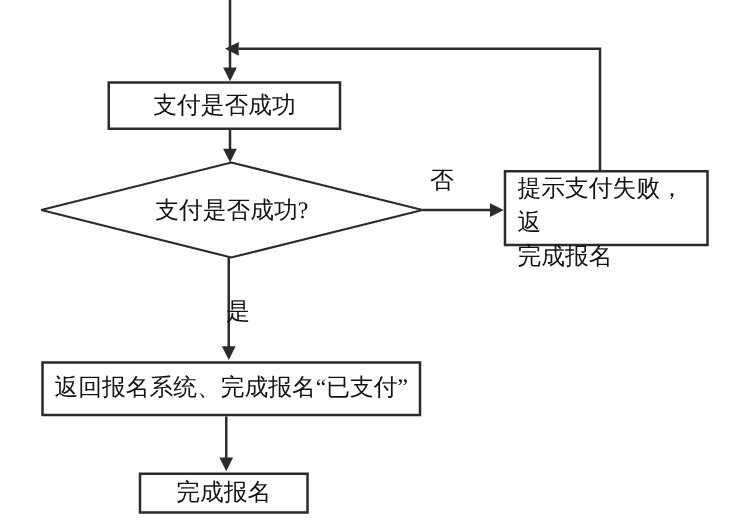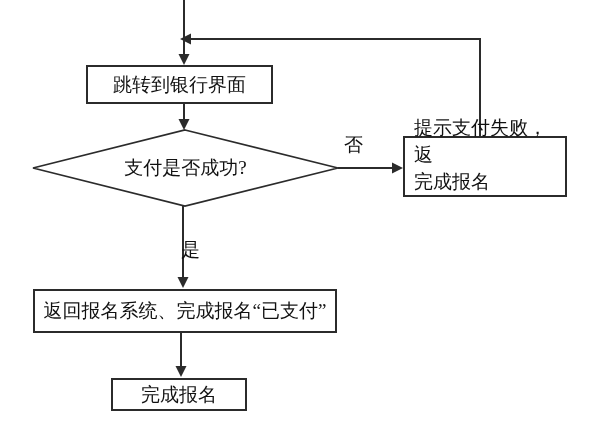--- a/index.html
+++ b/index.html
@@ -45,21 +45,21 @@
     display: flex;
     align-items: center;
     justify-content: center;
     font-size: 19px;
     line-height: 1.25;
     white-space: nowrap;
   }
   .node.multiline {
     flex-direction: column;
     align-items: flex-start;
-    justify-content: flex-end;
+    justify-content: flex-start;
     padding: 0 9px;
     line-height: 27px;
     white-space: normal;
   }
   .diamond-label {
     position: absolute;
     z-index: 2;
     display: flex;
     align-items: center;
     justify-content: center;
@@ -95,21 +95,21 @@
     <polygon class="arrowhead" points="392,162.5 392,173.5 403,168"></polygon>
 
     <line class="stroke" x1="183" y1="206" x2="183" y2="279"></line>
     <polygon class="arrowhead" points="177.5,277 188.5,277 183,288"></polygon>
 
     <line class="stroke" x1="181" y1="333" x2="181" y2="368"></line>
     <polygon class="arrowhead" points="175.5,366 186.5,366 181,377"></polygon>
   </svg>
 
   <div class="node" style="left:86px; top:65px; width:187px; height:39px;">
-    <span>跳转到银行界面</span>
+    <span>支付是否成功</span>
   </div>
 
   <div class="diamond-label" style="left:33px; top:130px; width:305px; height:76px;">
     <span>支付是否成功?</span>
   </div>
 
   <div class="edge-label" style="left:344px; top:134px;">否</div>
 
   <div class="node multiline" style="left:403px; top:136px; width:164px; height:61px;">
     <div>提示支付失败，返</div>

